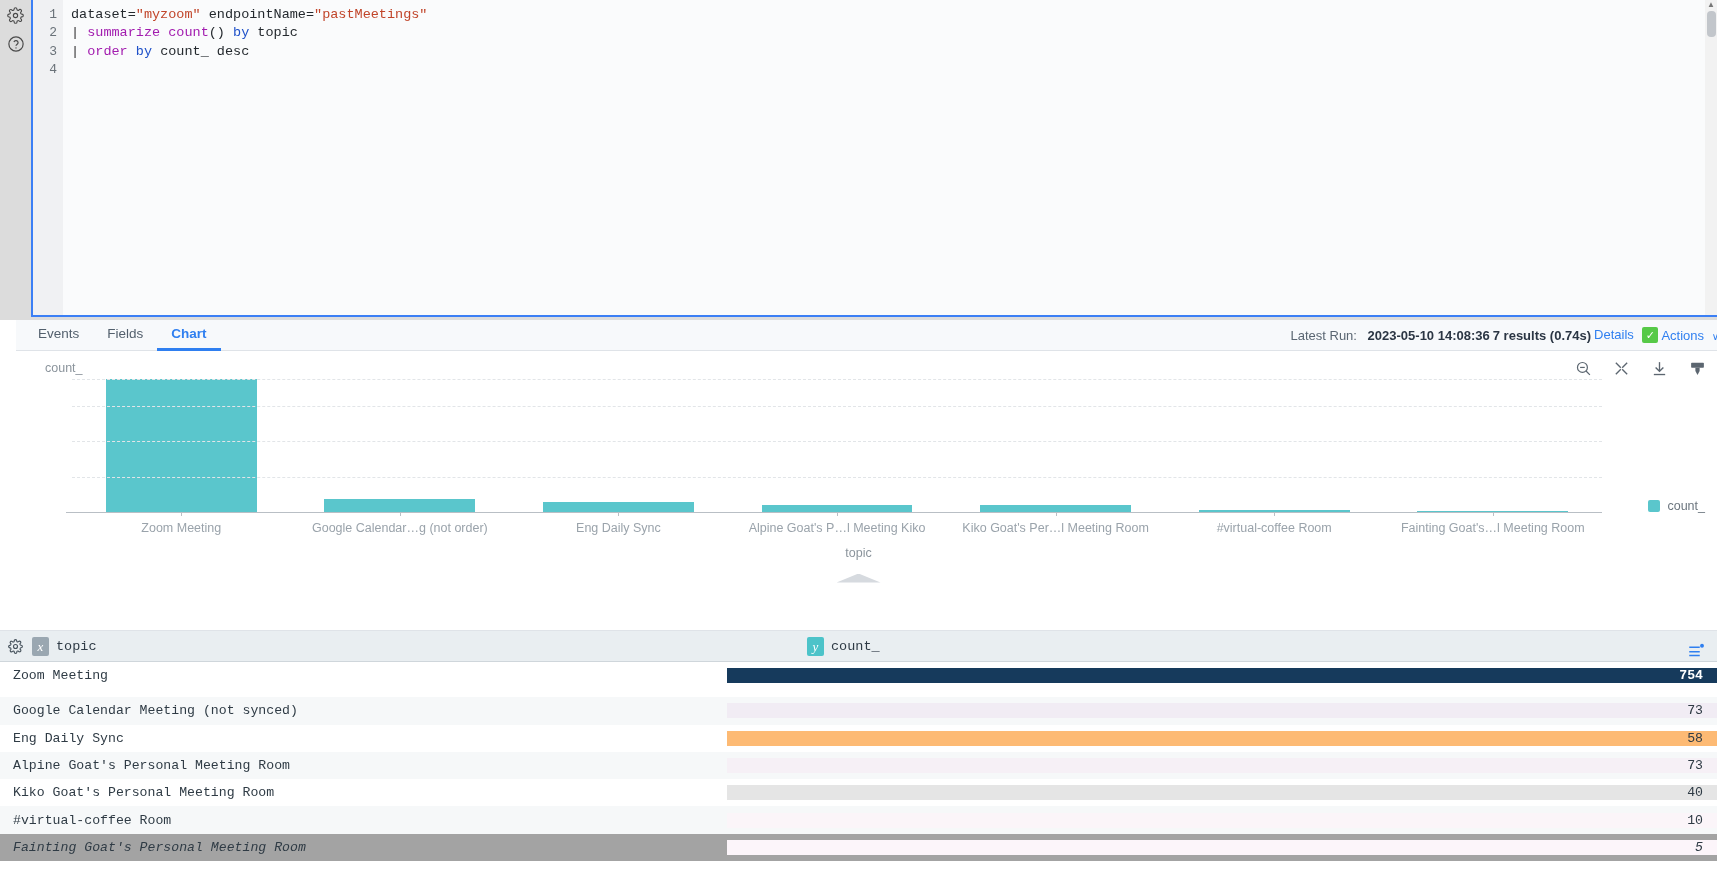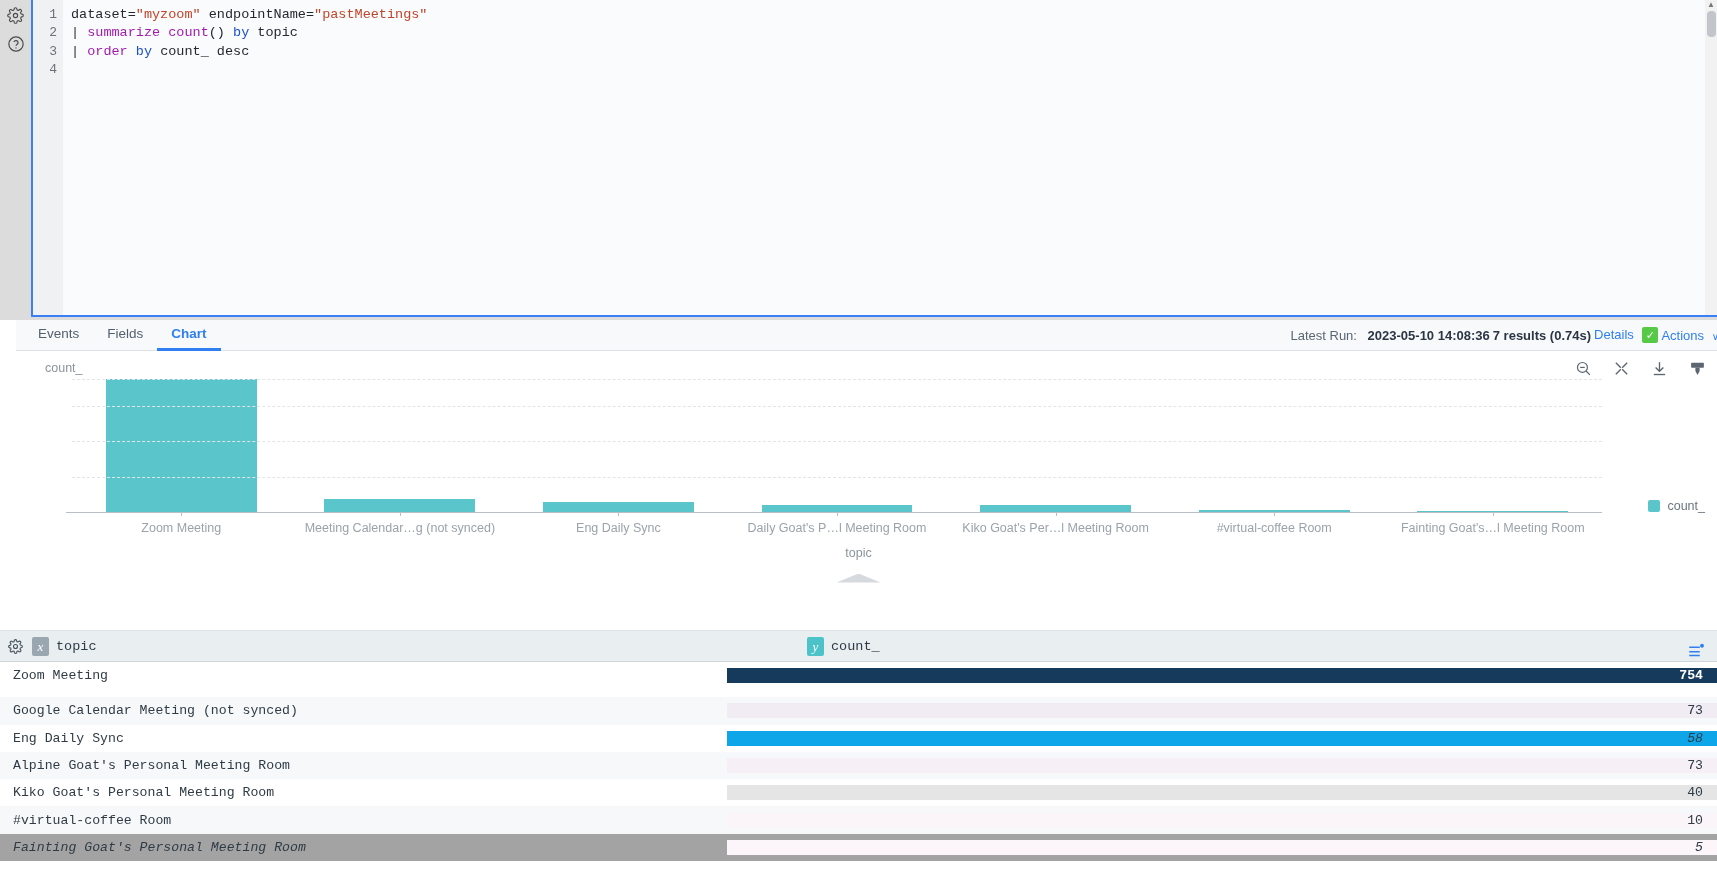--- a/index.html
+++ b/index.html
@@ -251,23 +251,23 @@
         </div>
     <div class="gridline" style="top: 0px;"></div>
         <div class="gridline" style="top: 27.1645px;"></div>
         <div class="gridline" style="top: 62.443px;"></div>
         <div class="gridline" style="top: 97.7215px;"></div>
         <div class="gridline" style="top: 133px; border-top: 1px solid rgb(185, 191, 197); width: 1536px; left: -6px;"></div>
       </div>
     <div id="yticks"></div>
     <div class="xlabels" id="xlabels">
         <div class="xlab">Zoom Meeting</div>
-        <div class="xlab">Meeting Calendar…g (not synced)</div>
+        <div class="xlab">Google Calendar…g (not order)</div>
         <div class="xlab">Eng Daily Sync</div>
-        <div class="xlab">Daily Goat's P…l Meeting Room</div>
+        <div class="xlab">Alpine Goat's P…l Meeting Kiko</div>
         <div class="xlab">Kiko Goat's Per…l Meeting Room</div>
         <div class="xlab">#virtual-coffee Room</div>
         <div class="xlab">Fainting Goat's…l Meeting Room</div>
       </div>
     <div class="xtitle">topic</div>
 
     <div class="legend">
       <span class="sw"></span>
       <span>count_</span>
     </div>
@@ -309,21 +309,21 @@
         <div class="trow" style="background: rgb(255, 255, 255);">
           <div class="td-topic">Zoom Meeting</div>
           <div class="td-count" style="background: rgb(22, 58, 92); color: rgb(255, 255, 255); font-weight: 700;">754</div>
         </div>
         <div class="trow" style="background: rgb(246, 248, 249); margin-top: 8px;">
           <div class="td-topic">Google Calendar Meeting (not synced)</div>
           <div class="td-count" style="background: rgb(241, 236, 244);">73</div>
         </div>
         <div class="trow" style="background: rgb(255, 255, 255);">
           <div class="td-topic">Eng Daily Sync</div>
-          <div class="td-count" style="background: #0ea5e9; font-style: italic;">58</div>
+          <div class="td-count" style="background: #fdba74;">58</div>
         </div>
         <div class="trow" style="background: rgb(246, 248, 249);">
           <div class="td-topic">Alpine Goat's Personal Meeting Room</div>
           <div class="td-count" style="background: rgb(246, 240, 246);">73</div>
         </div>
         <div class="trow" style="background: rgb(255, 255, 255);">
           <div class="td-topic">Kiko Goat's Personal Meeting Room</div>
           <div class="td-count" style="background: #e5e5e5;">40</div>
         </div>
         <div class="trow" style="background: rgb(246, 248, 249);">

